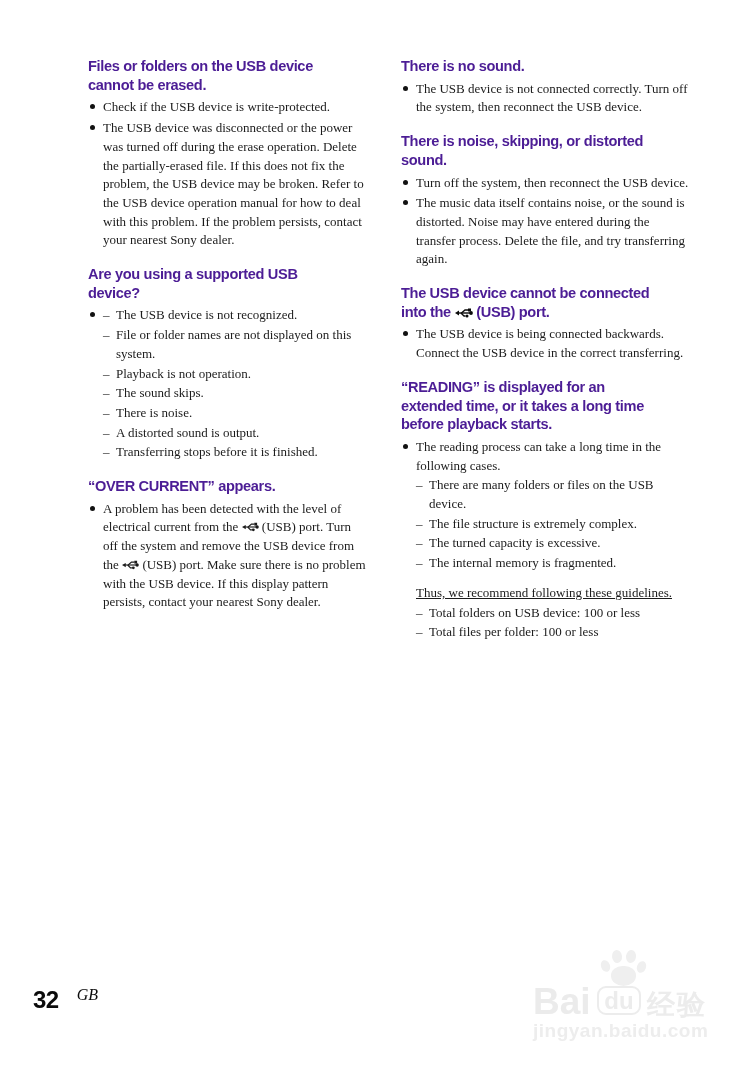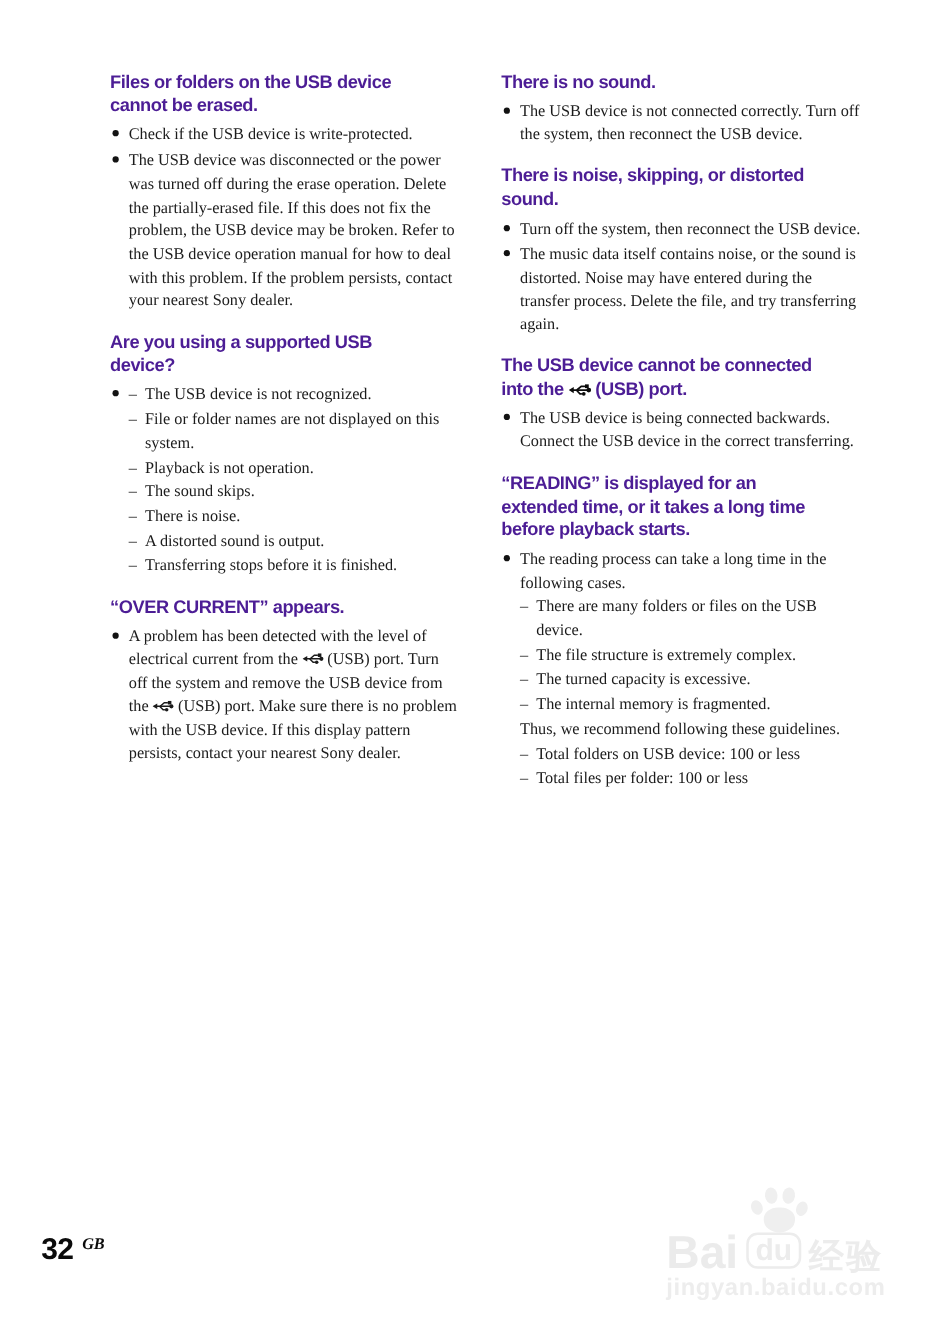--- a/index.html
+++ b/index.html
@@ -20,33 +20,33 @@
     line-height:18.7px; color:#4c1d95; white-space:pre-line;
   }
   ul.blist { list-style:none; margin:0; padding:0; font-size:13px; line-height:18.7px; }
   li.bullet { position:relative; padding-left:15px; margin-top:2px; }
   li.bullet::before {
     content:""; position:absolute; left:2px; top:6px;
     width:5px; height:5px; border-radius:50%; background:#121212;
   }
   .dash { position:relative; padding-left:13px; margin-top:1px; }
   .dash::before { content:"–"; position:absolute; left:0; top:0; color:#1b1b1b; }
-  .plain { margin-top:1px; }
+  .plain { margin-top:11px;text-decoration:underline; }
   .usb-glyph { display:inline-block; vertical-align:-1px; }
   .usb-glyph svg { display:block; }
   h3 .usb-glyph { vertical-align:-1.5px; }
 
   .pageno {
     position:absolute; left:33px; top:986px;
     font-family:"Liberation Sans", sans-serif;
     font-size:24px; font-weight:700; color:#0b0b0b; letter-spacing:-0.5px;
   }
   .pageno sup {
-    font-family:"Liberation Serif", serif; font-style:italic; font-weight:700;
-    font-size:13px; vertical-align:8px; letter-spacing:0; margin-left:7px;
+    font-family:"Liberation Serif", serif; font-style:italic; font-weight:400;
+    font-size:16px; vertical-align:8px; letter-spacing:0; margin-left:18px;
   }
 
   .wm { position:absolute; left:533px; top:948px; width:200px; color:#ebebeb;
         font-family:"Liberation Sans", sans-serif; user-select:none; }
   .wm-row { position:relative; height:68px; }
   .wm-bai { position:absolute; left:0; top:33px; font-size:37px; font-weight:700; letter-spacing:0px; }
   .wm-du {
     position:absolute; left:64px; top:38px; width:44px; height:29px;
     border:2.5px solid #ececec; border-radius:9px;
     font-size:24px; font-weight:700; text-align:center; line-height:26px; color:#ececec;

